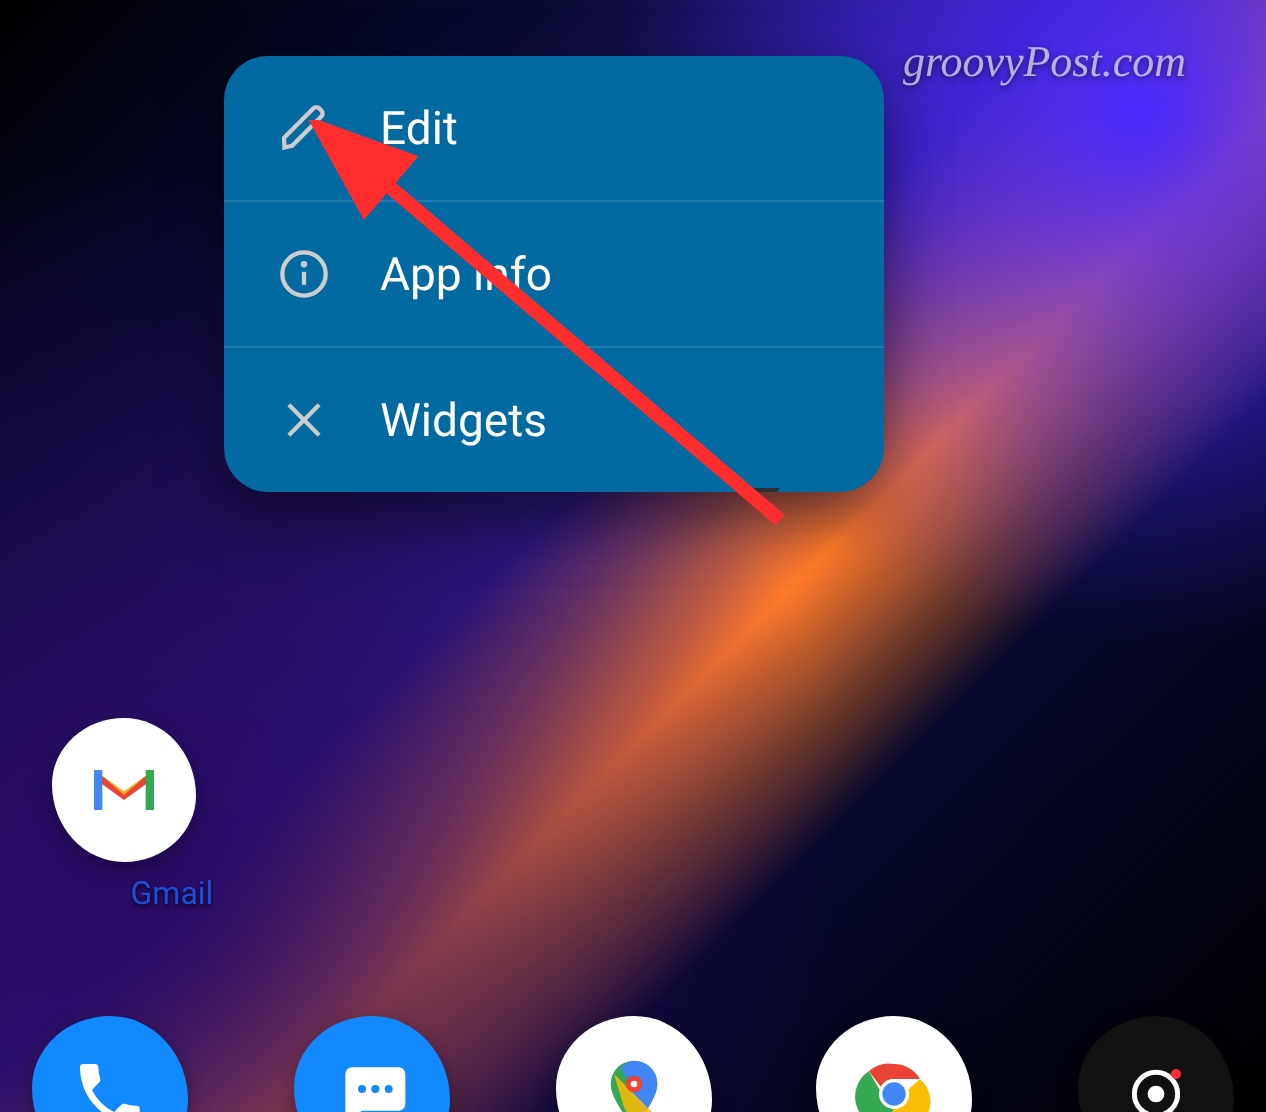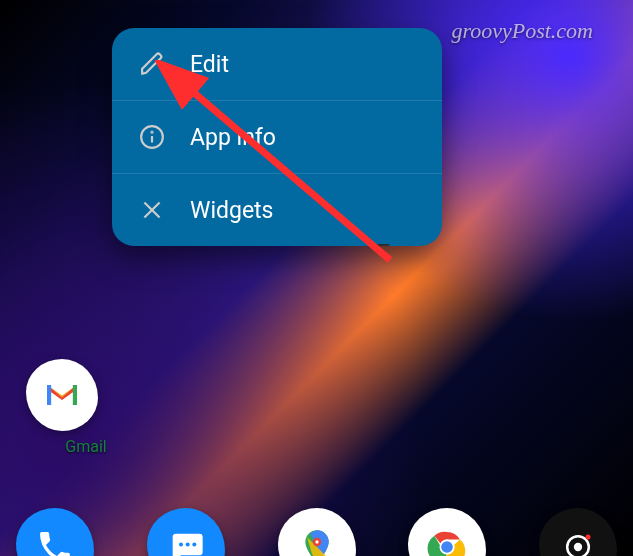--- a/index.html
+++ b/index.html
@@ -6,21 +6,21 @@
   body{position:relative;background:
       radial-gradient(circle at 90% 10%, #4a2aff 0%, transparent 35%),
       radial-gradient(circle at 10% 80%, #2a0b66 0%, transparent 50%),
       linear-gradient(135deg,#000 0%,#05082a 20%,#2a1a80 45%,#ff7a2a 58%,#05082a 70%,#000 100%);
   }
   .watermark{position:absolute;top:18px;right:40px;color:rgba(255,255,255,.65);font-size:22px;font-style:italic;font-family:Georgia,serif;text-shadow:0 1px 3px rgba(0,0,0,.6);}
   .home-row{position:absolute;bottom:100px;left:0;right:0;padding:0 16px;display:flex;justify-content:space-between;}
   .home-app{display:flex;flex-direction:column;align-items:center;width:92px;}
   .icon-bubble{width:72px;height:72px;border-radius:50% 50% 50% 50%/46% 54% 46% 54%;background:#fff;display:flex;align-items:center;justify-content:center;box-shadow:0 3px 10px rgba(0,0,0,.35);}
   .icon-bubble svg{width:40px;height:40px;}
-  .home-app .label{margin-top:6px;color:#15803d;font-size:16px;text-shadow:0 1px 2px rgba(0,0,0,.8);max-width:92px;white-space:nowrap;overflow:hidden;text-overflow:ellipsis;text-align:center;margin-left:48px;}
+  .home-app .label{margin-top:6px;color:#1d4ed8;font-size:16px;text-shadow:0 1px 2px rgba(0,0,0,.8);max-width:92px;white-space:nowrap;overflow:hidden;text-overflow:ellipsis;text-align:center;margin-left:48px;}
   .dock{position:absolute;left:0;right:0;bottom:-30px;padding:0 16px;display:flex;justify-content:space-between;}
   .dock .icon-bubble{width:78px;height:78px;border-radius:50% 50% 50% 50%/46% 54% 46% 54%;background:#1289ff;}
   .dock .icon-bubble.maps{background:#fff;}
   .dock .icon-bubble.chrome{background:#fff;}
   .dock .icon-bubble.camera{background:#111;}
   .context-menu{position:absolute;top:28px;left:112px;width:330px;background:#0369a1;border-radius:22px;box-shadow:0 12px 30px rgba(0,0,0,.5);overflow:hidden;}
   .context-menu::after{content:"";position:absolute;bottom:-10px;right:52px;width:0;height:0;border-left:11px solid transparent;border-right:11px solid transparent;border-top:12px solid #2e2e2e;}
   .menu-item{display:flex;align-items:center;padding:22px 26px;gap:24px;cursor:pointer;}
   .menu-item + .menu-item{border-top:1px solid rgba(255,255,255,.12);}
   .menu-item .mi-label{color:#fff;font-size:23px;}

